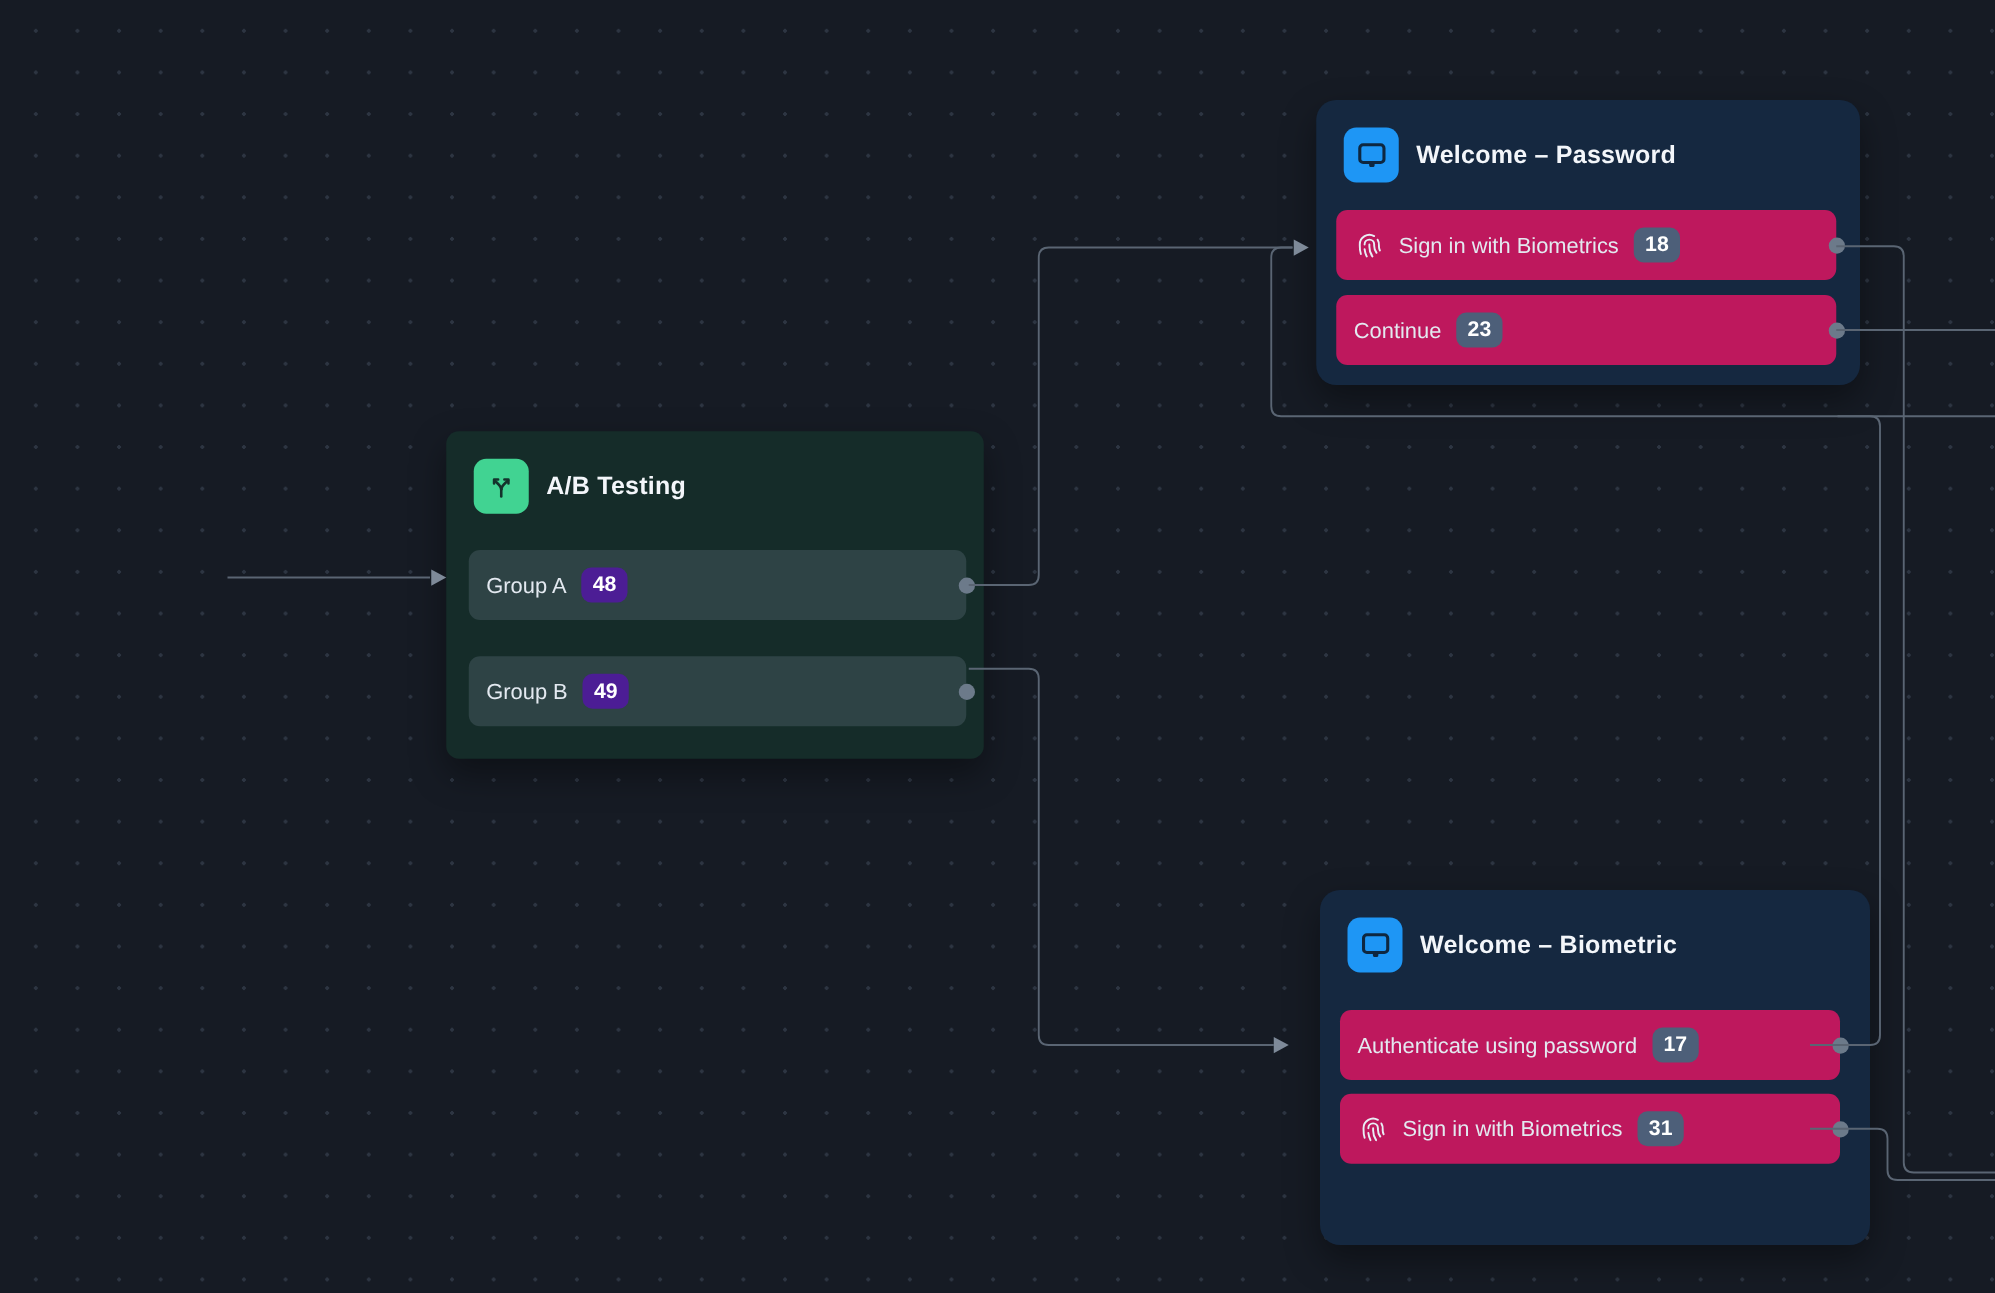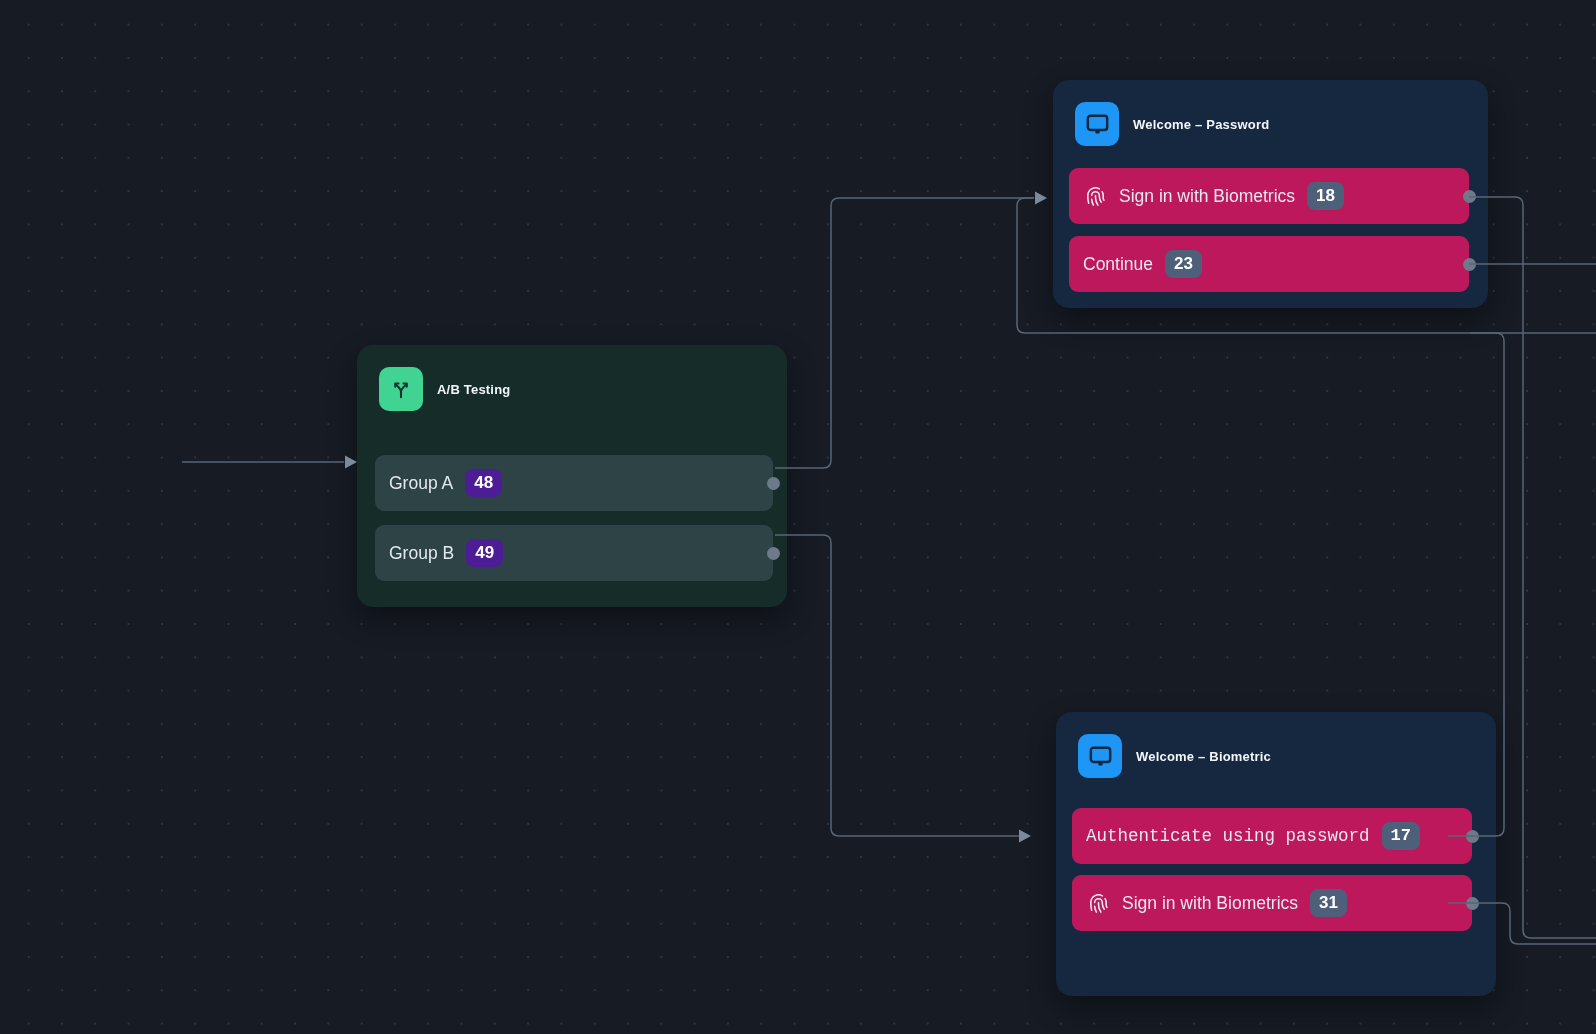--- a/index.html
+++ b/index.html
@@ -24,21 +24,21 @@
     position:absolute;border-radius:16px;z-index:1;
     box-shadow:0 12px 28px rgba(0,0,0,.38);
   }
   .node-header{position:absolute;left:0;top:0;right:0;height:88px;}
   .node-icon{
     position:absolute;left:22px;top:22px;width:44px;height:44px;
     border-radius:10px;display:flex;align-items:center;justify-content:center;
   }
   .node-title{
     position:absolute;left:80px;top:0;height:88px;display:flex;align-items:center;
-    font-size:13px;font-weight:700;color:#f3f6fa;letter-spacing:.2px;white-space:nowrap;
+    font-size:20px;font-weight:700;color:#f3f6fa;letter-spacing:.2px;white-space:nowrap;
   }
   .row{
     position:absolute;height:56px;border-radius:9px;
     display:flex;align-items:center;padding:0 14px;box-sizing:border-box;gap:12px;
   }
   .row-label{font-size:17.5px;color:#e3e9f0;white-space:nowrap;}
   .badge{
     display:inline-block;padding:4px 9px;border-radius:8px;
     font-size:17px;font-weight:700;color:#ffffff;line-height:1.2;
   }
@@ -54,38 +54,38 @@
     display:flex;align-items:center;justify-content:center;
     box-shadow:0 10px 22px rgba(0,0,0,.45);
   }
   .start-label{font-size:21px;font-weight:700;color:#1d242f;letter-spacing:1.5px;}
   .start-count{
     position:absolute;left:50%;bottom:-10px;transform:translateX(-50%);
     font-size:15px;font-weight:700;color:rgba(150,160,172,.45);z-index:3;
   }
   .start-node .port{right:-9px;}
   
-  .ab-node{left:357px;top:345px;width:430px;height:262px;background:#152c29;}
+  .ab-node{left:357px;top:345px;width:430px;height:262px;background:#152c29;border-radius:10px;}
   .ab-node .node-icon{background:#41d392;}
   .ab-node .row{left:18px;width:398px;background:#2e4345;}
-  .ab-node .row.r1{top:110px;}
+  .ab-node .row.r1{top:95px;}
   .ab-node .row.r2{top:180px;}
   .ab-node .badge{background:#4c1d95;}
   
   .screen-node{background:#152840;}
   .screen-node .node-icon{background:#1e96f5;}
   .screen-node .row{background:#be185d;}
   .screen-node .badge{background:#4d5f79;}
   .pw-node{left:1053px;top:80px;width:435px;height:228px;}
   .pw-node .row{left:16px;width:400px;}
   .pw-node .row.r1{top:88px;}
   .pw-node .row.r2{top:156px;}
   .bio-node{left:1056px;top:712px;width:440px;height:284px;}
   .bio-node .row{left:16px;width:400px;}
-  .bio-node .row.r1{top:96px;font-family:Liberation Mono, monospace;}
+  .bio-node .row.r1{top:96px;}
   .bio-node .row.r2{top:163px;}
 </style>
 </head>
 <body>
 
 <div class="canvas">
 
   <svg class="edges" width="1596" height="1034" viewBox="0 0 1596 1034">
 
     <path class="wire" d="M 182 462 L 344 462"></path>

